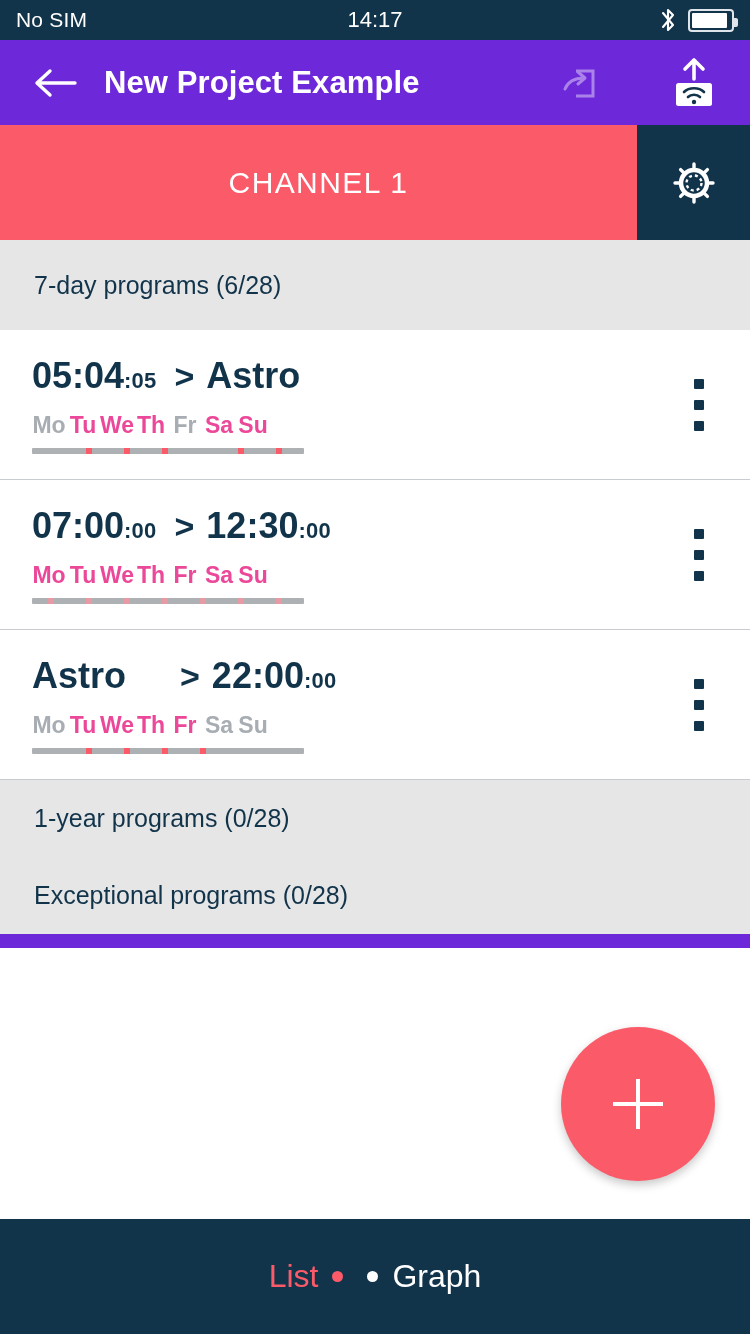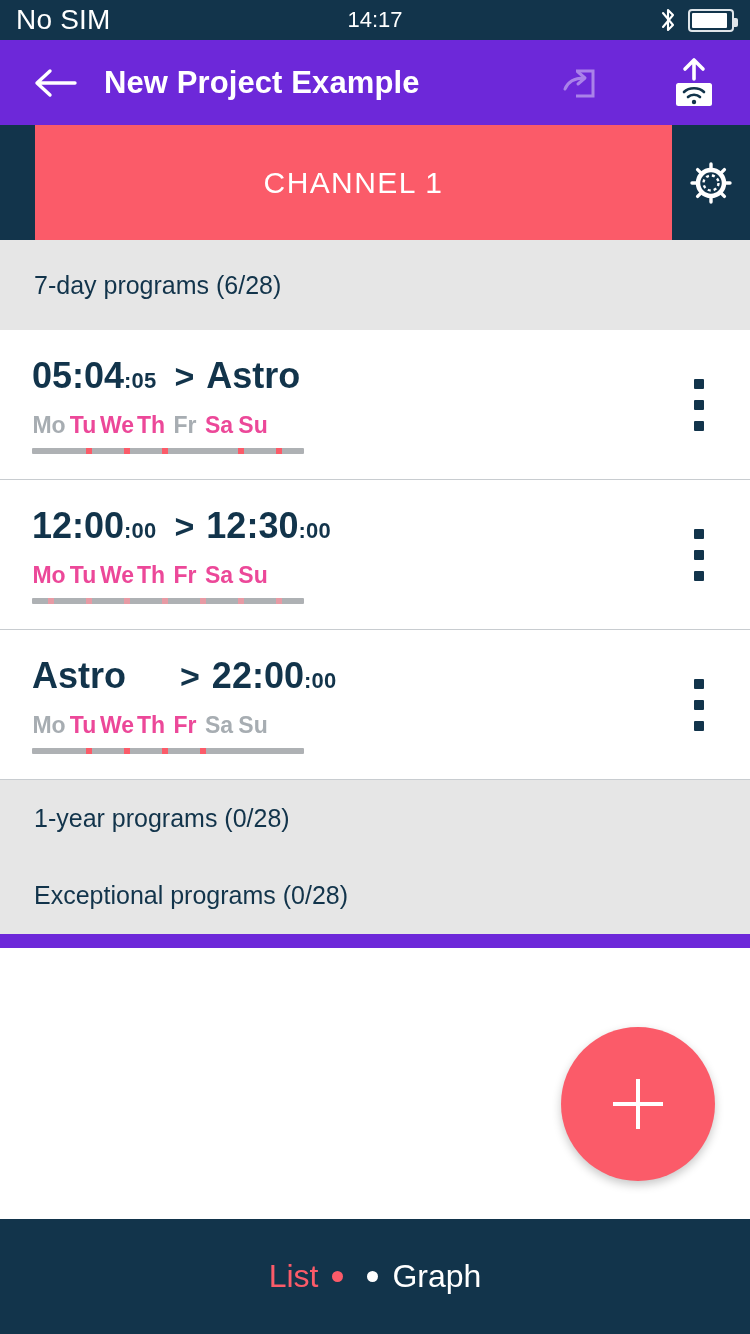--- a/index.html
+++ b/index.html
@@ -20,21 +20,21 @@
   
   .statusbar {
     height:40px;
     background:#12344b;
     color:#ffffff;
     display:flex; align-items:center;
     padding:0 16px;
     flex:0 0 40px;
     position:relative;
   }
-  .sb-carrier { font-size:28px; letter-spacing:.2px; }
+  .sb-carrier { font-size:21px; letter-spacing:.2px; }
   .sb-time {
     position:absolute; left:0; right:0; top:0; bottom:0;
     display:flex; align-items:center; justify-content:center;
     font-size:22px; font-weight:400;
     pointer-events:none;
   }
   .sb-right {
     margin-left:auto; display:flex; align-items:center; gap:11px;
     position:relative; z-index:2;
   }
@@ -76,21 +76,20 @@
     display:flex; align-items:center; justify-content:center;
     cursor:pointer; flex:0 0 auto;
   }
   .ab-icon.dim { opacity:.42; margin-right:58px; }
 
   
   .channelbar {
     height:115px; flex:0 0 115px;
     display:flex; align-items:stretch;
     background:#12344b;
-    padding-left:35px;
   }
   .channel-chip {
     flex:0 0 637px;
     background:#fb5b69;
     display:flex; align-items:center; justify-content:center;
     color:#ffffff;
     font-size:30px;
     letter-spacing:1.4px;
     cursor:pointer;
   }
@@ -310,21 +309,21 @@
           </div>
           <div class="kebab">
             <span></span>
             <span></span>
             <span></span>
           </div>
         </div>
         <div class="program-row">
           <div class="program-main">
             <div class="prog-time">
-              <span>12:00</span>
+              <span>07:00</span>
               <span class="sec">:00</span>
               <span class="arrow">&gt;</span>
               <span>12:30</span>
               <span class="sec">:00</span>
             </div>
             <div class="days">
               <span class="day">Mo</span>
               <span class="day">Tu</span>
               <span class="day">We</span>
               <span class="day">Th</span>

